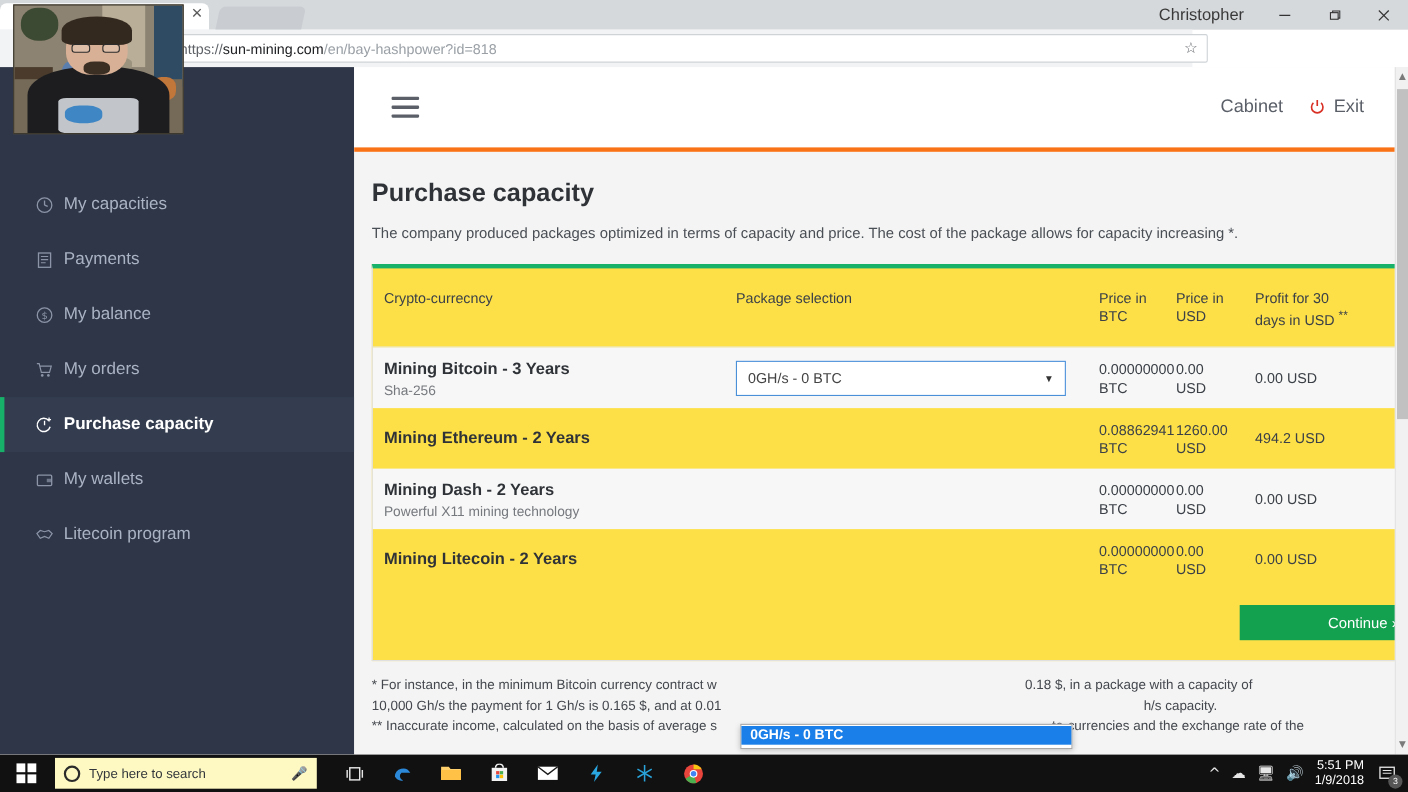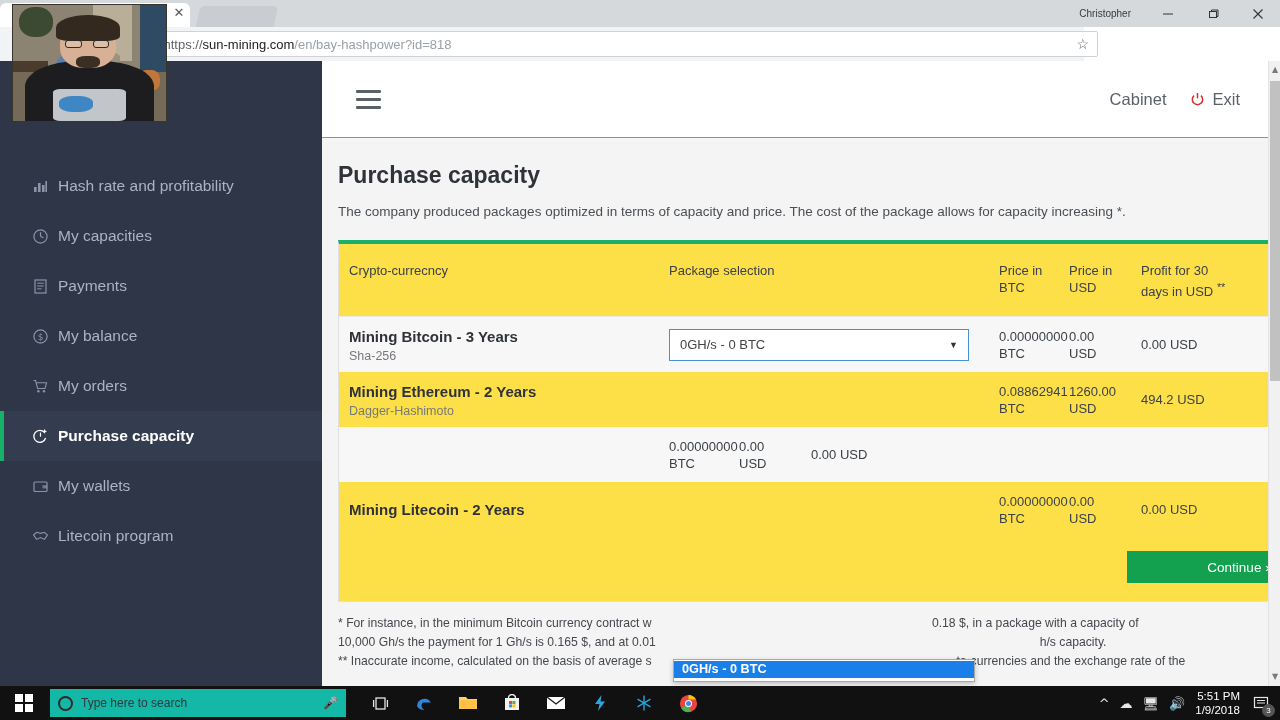--- a/index.html
+++ b/index.html
@@ -28,21 +28,21 @@
   }
   .tab-ghost {
     position: absolute; left: 198px; top: 6px; width: 78px; height: 21px;
     background: #c9cdd1; border-radius: 5px 5px 0 0;
     transform: skewX(-12deg);
   }
   .win-controls {
     position: absolute; right: 0; top: 0; height: 27px; display: flex; align-items: center;
   }
   .win-profile {
-    font-size: 10px; color: #3a3a3a; margin-right: 14px; white-space: nowrap;
+    font-size: 15px; color: #3a3a3a; margin-right: 14px; white-space: nowrap;
   }
   .win-btn {
     width: 45px; height: 27px; display: flex; align-items: center; justify-content: center;
     color: #333; font-size: 13px; font-family: "DejaVu Sans", sans-serif;
   }
   .win-btn svg { display:block; }
 
   .toolbar {
     position: absolute; left: 0; top: 27px; width: 1084px; height: 34px;
     background: #f1f3f4; display: flex; align-items: center;
@@ -116,21 +116,21 @@
   }
   .nav-item.active .ico { color: #fff; }
 
   
   .content {
     position: absolute; left: 322px; top: 0; width: 946px; height: 625px;
     background: #f4f4f4;
   }
   .topbar {
     height: 77px; background: #fff; display: flex; align-items: center;
-    border-bottom: 1px solid #f97316;
+    border-bottom: 4px solid #f97316;
   }
   .burger { margin-left: 34px; display: flex; flex-direction: column; gap: 5px; cursor:pointer; }
   .burger i { display:block; width: 25px; height: 3px; background: #5a5f68; border-radius: 1px; }
   .topbar-right {
     margin-left: auto; margin-right: 28px; display: flex; align-items: center; gap: 24px;
   }
   .cabinet-link { font-size: 16.5px; color: #5a5f68; cursor: pointer; }
   .exit-link {
     font-size: 16.5px; color: #5a5f68; display: flex; align-items: center; gap: 7px; cursor: pointer;
   }
@@ -243,21 +243,21 @@
   .taskbar {
     position: absolute; left: 0; top: 686px; width: 1280px; height: 34px;
     background: #111111; display: flex; align-items: center; z-index: 300;
   }
   .start {
     width: 48px; height: 34px; display: flex; align-items: center; justify-content: center;
   }
   .win-logo { display: grid; grid-template-columns: 8px 8px; grid-template-rows: 8px 8px; gap: 2px; }
   .win-logo i { background: #fff; display: block; }
   .tb-search {
-    width: 296px; height: 28px; background: #14b8a6; display: flex; align-items: center;
+    width: 238px; height: 28px; background: #fef9c3; display: flex; align-items: center;
     padding: 0 8px; margin-left: 2px;
   }
   .tb-search .circ {
     width: 15px; height: 15px; border: 2px solid #2b2b2b; border-radius: 50%; margin-right: 8px;
   }
   .tb-search .ph { font-size: 12px; color: #33373b; flex: 1; }
   .tb-search .mic { font-size: 12px; color: #33373b; font-family:"DejaVu Sans", sans-serif; }
   .tb-apps { display: flex; align-items: center; margin-left: 14px; gap: 4px; }
   .tb-app {
     width: 40px; height: 34px; display:flex; align-items:center; justify-content:center;
@@ -380,31 +380,20 @@
         </span>
     </div>
   </div>
 
   <div class="viewport">
 
     <div class="sidebar">
       <div class="brand">ng</div>
       <div class="nav">
 
-        <div class="nav-item">
-          <span class="ico">
-            <svg width="17" height="17" viewBox="0 0 17 17">
-                <rect x="2" y="9" width="2.6" height="5" fill="currentColor"></rect>
-                <rect x="6" y="5" width="2.6" height="9" fill="currentColor"></rect>
-                <rect x="10" y="7" width="2.6" height="7" fill="currentColor"></rect>
-                <rect x="13.4" y="3" width="1.6" height="11" fill="currentColor"></rect>
-              </svg>
-          </span>
-          <span>Hash rate and profitability</span>
-        </div>
 
         <div class="nav-item">
           <span class="ico">
             <svg width="17" height="17" viewBox="0 0 17 17">
                 <circle cx="8.5" cy="8.5" r="6.6" fill="none" stroke="currentColor" stroke-width="1.2"></circle>
                 <line x1="8.5" y1="8.5" x2="8.5" y2="4.2" stroke="currentColor" stroke-width="1.2"></line>
                 <line x1="8.5" y1="8.5" x2="11.4" y2="9.6" stroke="currentColor" stroke-width="1.2"></line>
               </svg>
           </span>
           <span>My capacities</span>
@@ -546,35 +535,38 @@
             <div class="c4 val">
               <div>0.00</div>
               <div>USD</div>
             </div>
             <div class="c5 val">0.00 USD</div>
           </div>
 
           <div class="trow">
             <div class="c1">
               <div class="pkg-name">Mining Ethereum - 2 Years</div>
-              <div class="pkg-sub">Dagger-Hashimoto</div>
             </div>
             <div class="c2"></div>
             <div class="c3 val">
               <div>0.08862941</div>
               <div>BTC</div>
             </div>
             <div class="c4 val">
               <div>1260.00</div>
               <div>USD</div>
             </div>
             <div class="c5 val">494.2 USD</div>
           </div>
 
           <div class="trow alt">
+            <div class="c1">
+              <div class="pkg-name">Mining Dash - 2 Years</div>
+              <div class="pkg-sub">Powerful X11 mining technology</div>
+            </div>
             <div class="c2"></div>
             <div class="c3 val">
               <div>0.00000000</div>
               <div>BTC</div>
             </div>
             <div class="c4 val">
               <div>0.00</div>
               <div>USD</div>
             </div>
             <div class="c5 val">0.00 USD</div>

